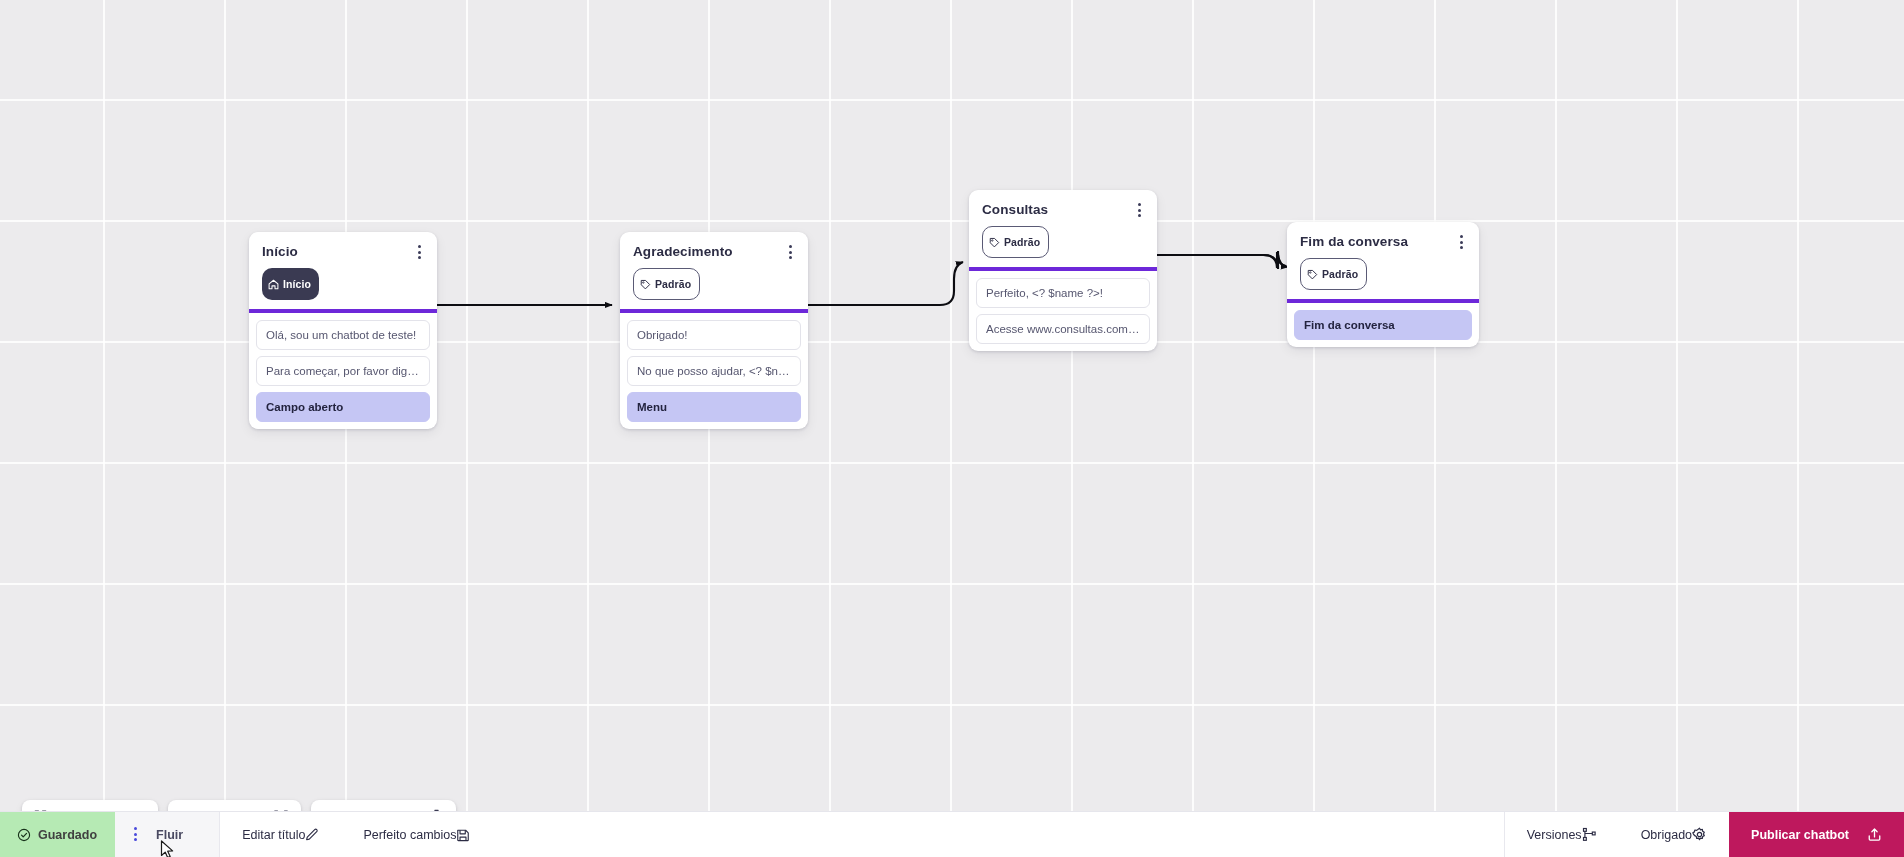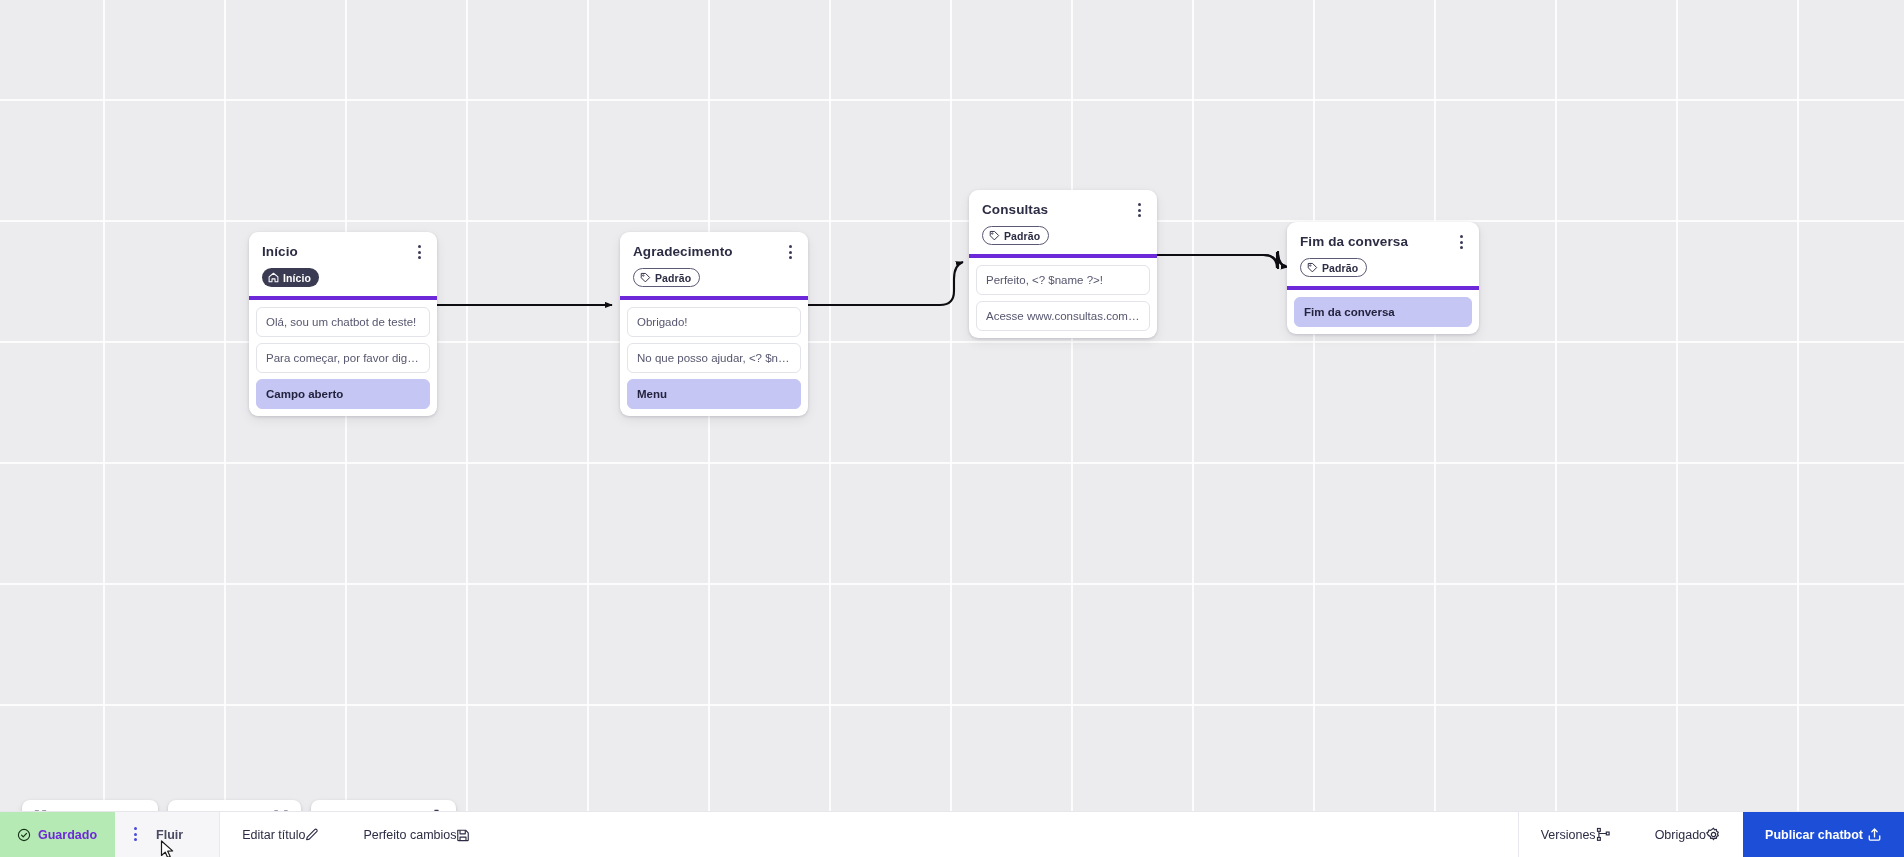--- a/index.html
+++ b/index.html
@@ -46,21 +46,21 @@
   .kebab {
     width: 14px; height: 18px;
     display: flex; flex-direction: column; align-items: center; justify-content: center;
     gap: 2.5px; cursor: pointer; flex: none; margin-top: -1px;
   }
   .kebab i { width: 3px; height: 3px; border-radius: 50%; background: #3b3b58; display: block; }
 
   .badges { padding: 7px 13px 9px 13px; display: flex; }
   .badge {
     display: inline-flex; align-items: center; gap: 4px;
-    height: 19px; padding: 0 8px 0 6px;
+    height: 32px; padding: 0 8px 0 6px;
     border-radius: 10px; font-size: 10.5px; font-weight: bold;
     letter-spacing: 0.1px; cursor: pointer; white-space: nowrap;
   }
   .badge.start { background: #3a3a52; color: #ffffff; }
   .badge.default { background: #ffffff; color: #2c2c44; border: 1px solid #5a5a75; }
   .badge svg { display: block; }
 
   .node-body { padding: 0 7px; display: flex; flex-direction: column; gap: 6px; }
   .row {
     border-radius: 6px;
@@ -90,39 +90,39 @@
   .zoom-val { font-size: 12px; font-weight: bold; color: #2c2c44; min-width: 38px; text-align: center; }
 
   
   .statusbar {
     position: absolute; left: 0; bottom: 0; width: 1904px; height: 46px;
     background: #ffffff; border-top: 1px solid #e6e6ec;
     display: flex; align-items: stretch; z-index: 10;
   }
   .saved-pill {
     background: #b6eab4; display: flex; align-items: center; gap: 7px;
-    padding: 0 18px 0 17px; color: #6d28d9; font-size: 12.5px; font-weight: bold;
+    padding: 0 18px 0 17px; color: #404040; font-size: 12.5px; font-weight: bold;
     cursor: default;
     text-align: center;
   }
   .sb-left { display: flex; align-items: stretch; }
   .tab-fluir {
     display: flex; align-items: center; gap: 14px;
     padding: 0 36px 0 13px; background: #f6f6f8; position: relative; cursor: pointer;
     border-right: 1px solid #e8e8ee;
   }
   .tab-fluir .lbl { font-size: 12.5px; font-weight: bold; color: #4a4a62; }
   .sb-item {
     display: flex; align-items: center; 
     padding: 0 22px; font-size: 12.5px; color: #2c2c44; cursor: pointer;
   }
   .sb-right { margin-left: auto; display: flex; align-items: stretch; }
   .publish {
-    background: #1d4ed8; color: #ffffff; font-size: 12.5px; font-weight: bold;
-    display: flex; align-items: center; gap: 4px; padding: 0 22px; cursor: pointer;
+    background: #be185d; color: #ffffff; font-size: 12.5px; font-weight: bold;
+    display: flex; align-items: center; gap: 18px; padding: 0 22px; cursor: pointer;
   }
   .sb-divider { width: 1px; background: #e8e8ee; align-self: stretch; }
 
   .cursor { position: absolute; z-index: 30; pointer-events: none; }
 </style>
 </head>
 <body>
 
 <div id="app">
 

